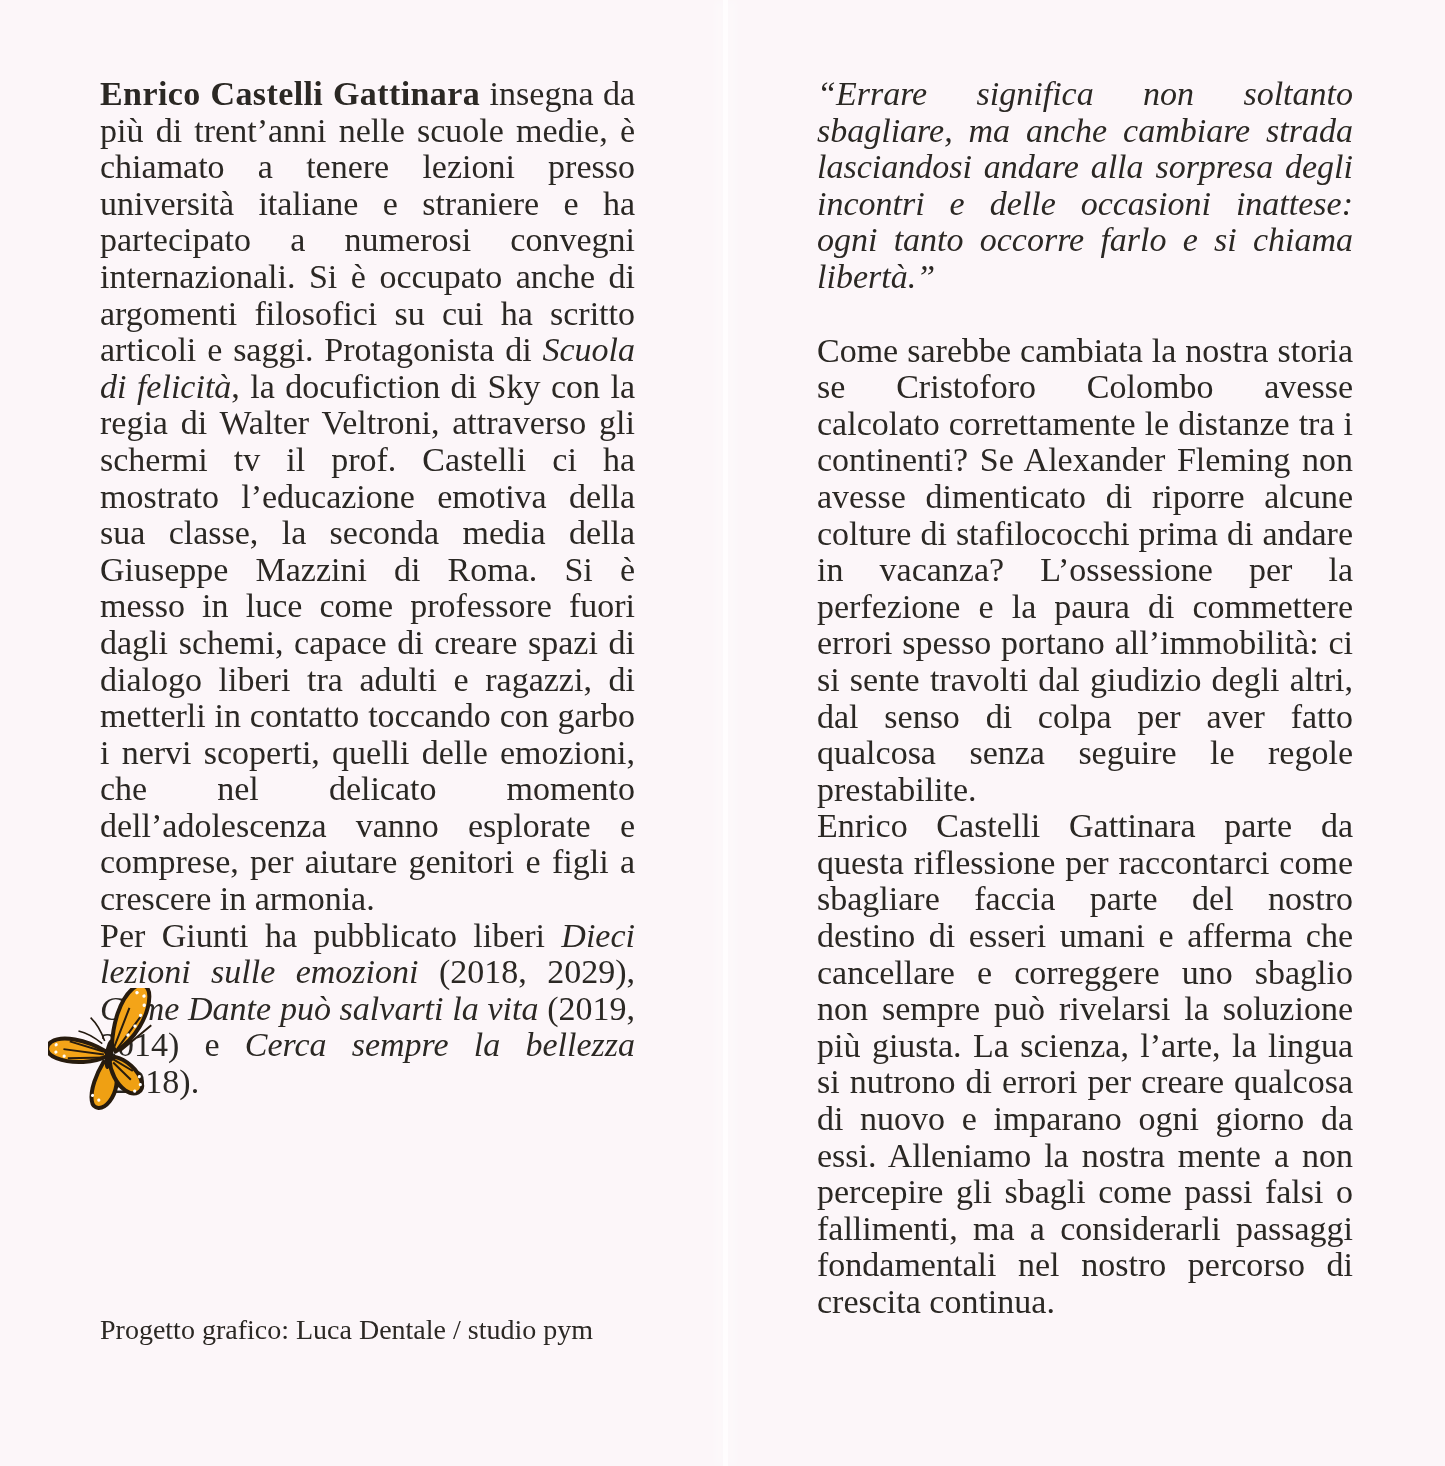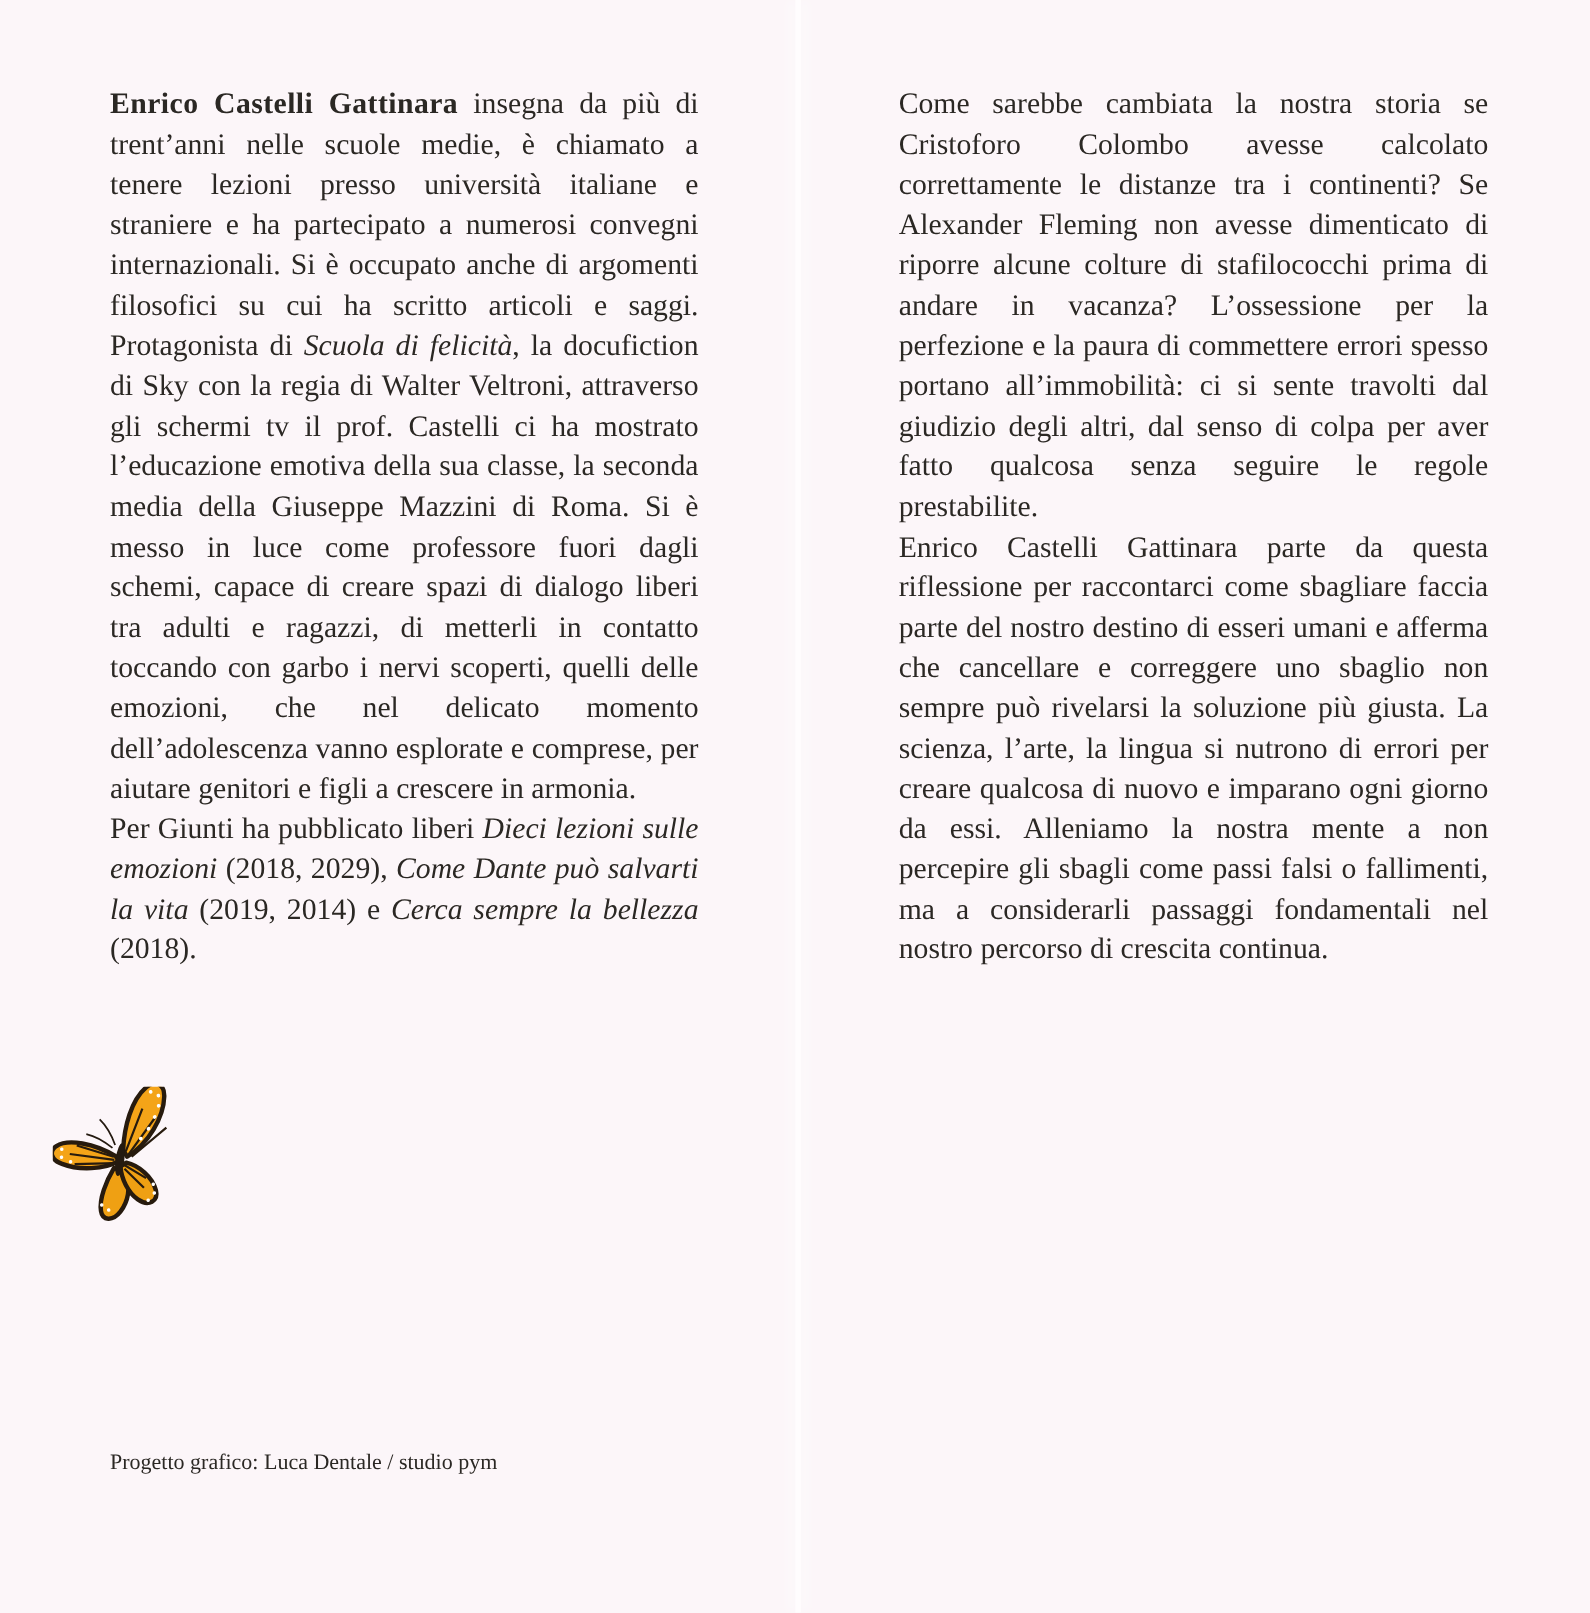--- a/index.html
+++ b/index.html
@@ -13,35 +13,35 @@
   .spread { position:relative; width:1445px; height:1466px; }
 
   .fold {
     position:absolute; left:723px; top:0; width:5px; height:1466px;
     background:#fffdfe;
     box-shadow:-6px 0 10px rgba(255,255,255,.65), 6px 0 10px rgba(255,255,255,.65);
   }
 
   .col {
     position:absolute; top:76px;
-    font-size:27px; line-height:36.6px;
+    font-size:34px; line-height:36.6px;
     text-align:justify; text-justify:inter-word;
   }
   .col-left  { left:100px; width:535px; }
   .col-right { left:817px; width:536px; }
 
   .col p { margin:0; }
   .b  { font-weight:bold; letter-spacing:.4px; }
   .i  { font-style:italic; }
 
   .quote { font-style:italic; margin-bottom:37px !important; }
 
   .credits {
     position:absolute; left:100px; top:1316px;
-    font-size:20px; line-height:27px; text-align:right;
+    font-size:28px; line-height:27px; text-align:right;
     color:#2b2824;
   }
   .credits .credit-line1 { margin-bottom:13px; }
 
   .butterfly {
     position:absolute; left:48px; top:988px;
     width:125px; height:135px;
   }
 </style>
 </head>
@@ -91,17 +91,18 @@
         <circle cx="35" cy="102" r="1.6"></circle>
       </g>
     </g>
   </svg>
 
   <div class="credits">
     <div class="credit-line1">Progetto grafico: Luca Dentale / studio pym</div>
   </div>
 
   <div class="col col-right">
+    <p class="quote">“Errare significa non soltanto sbagliare, ma anche cambiare strada lasciandosi andare alla sorpresa degli incontri e delle occasioni inattese: ogni tanto occorre farlo e si chiama libertà.”</p>
     <p>Come sarebbe cambiata la nostra storia se Cristoforo Colombo avesse calcolato correttamente le distanze tra i continenti? Se Alexander Fleming non avesse dimenticato di riporre alcune colture di stafilococchi prima di andare in vacanza? L’ossessione per la perfezione e la paura di commettere errori spesso portano all’immobilità: ci si sente travolti dal giudizio degli altri, dal senso di colpa per aver fatto qualcosa senza seguire le regole prestabilite.</p>
     <p>Enrico Castelli Gattinara parte da questa riflessione per raccontarci come sbagliare faccia parte del nostro destino di esseri umani e afferma che cancellare e correggere uno sbaglio non sempre può rivelarsi la soluzione più giusta. La scienza, l’arte, la lingua si nutrono di errori per creare qualcosa di nuovo e imparano ogni giorno da essi. Alleniamo la nostra mente a non percepire gli sbagli come passi falsi o fallimenti, ma a considerarli passaggi fondamentali nel nostro percorso di crescita continua.</p>
   </div>
 
 </div>
 
 </body></html>

